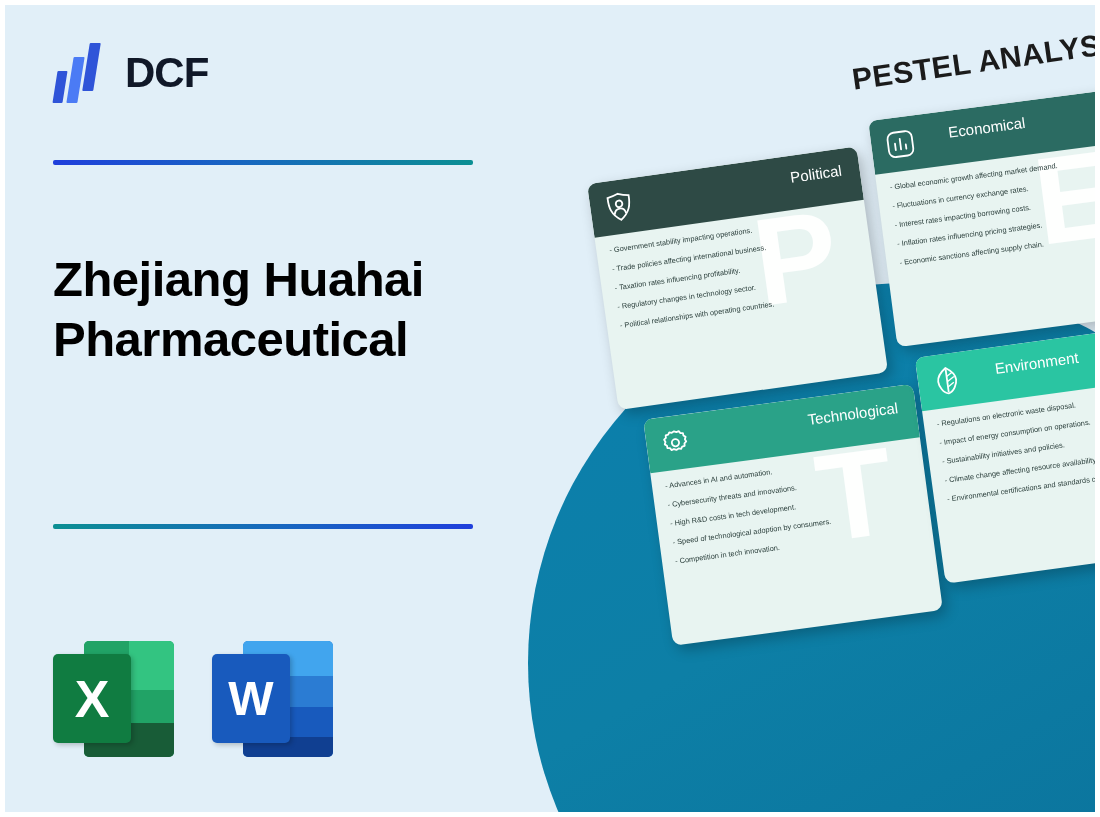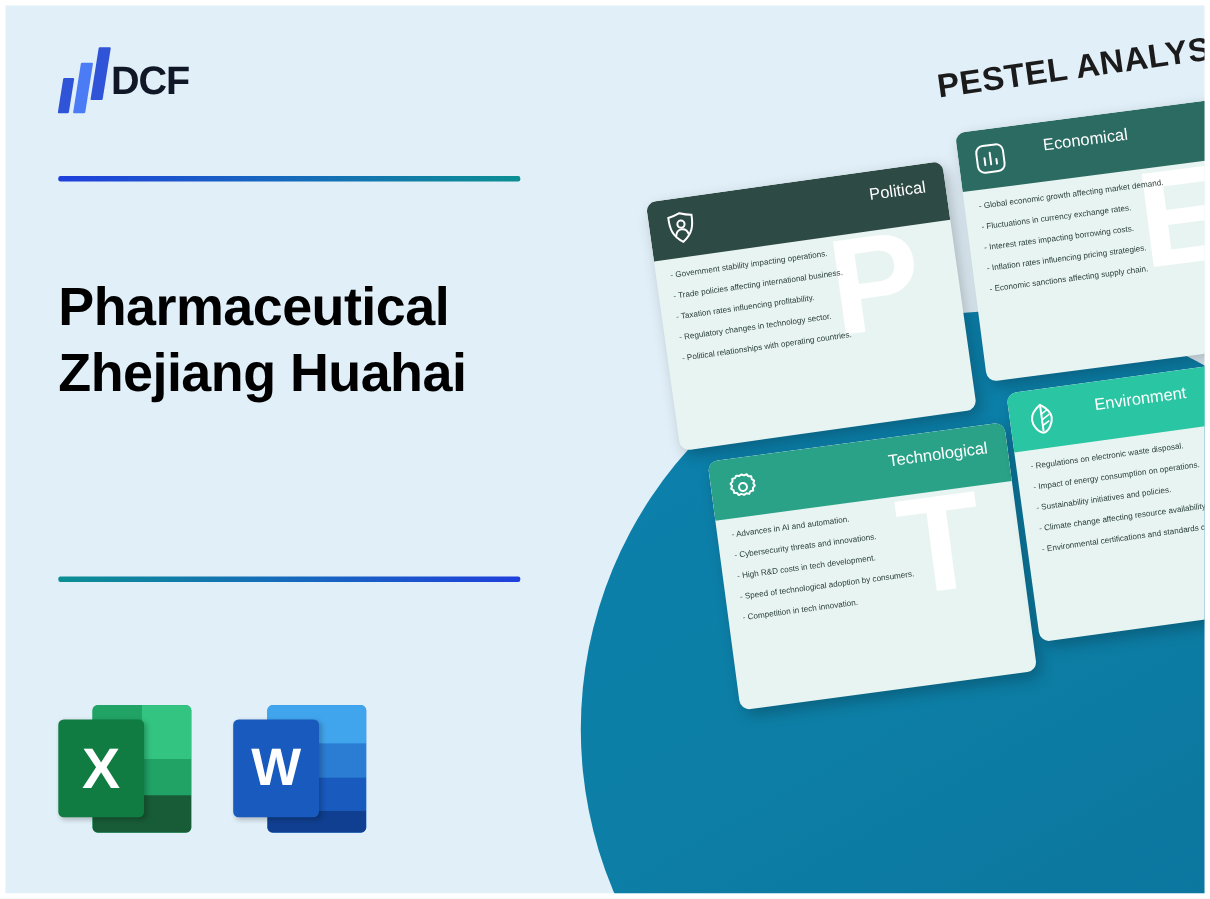--- a/index.html
+++ b/index.html
@@ -17,21 +17,21 @@
 
   
   .left{position:absolute;left:0;top:0;width:520px;height:807px;z-index:30;}
 
   .logo{position:absolute;left:48px;top:38px;display:flex;align-items:center;}
   .logo-mark{position:relative;width:46px;height:60px;}
   .logo-mark i{position:absolute;display:block;transform:skewX(-9deg);border-radius:1px;}
   .bar1{left:2px;  top:28px; width:10px;height:32px;background:#2f54d8;}
   .bar2{left:17px; top:14px; width:11px;height:46px;background:#4b7bf5;}
   .bar3{left:33px; top:0px;  width:11px;height:48px;background:#2f54d8;}
-  .logo-text{font-size:36px;font-weight:700;color:#101828;letter-spacing:-1px;margin-left:2px;line-height:1;}
+  .logo-text{font-size:42px;font-weight:700;color:#101828;letter-spacing:-1px;margin-left:26px;line-height:1;}
 
   .rule{position:absolute;left:48px;width:420px;height:5px;border-radius:2px;}
   .rule-top{top:155px;background:linear-gradient(90deg,#1f3fdc 0%,#1766c0 45%,#0b8f93 100%);}
   .rule-bottom{top:519px;background:linear-gradient(90deg,#0b8f93 0%,#1766c0 55%,#1f3fdc 100%);}
 
   .title{
     position:absolute;left:48px;top:245px;width:440px;
     font-size:49px;font-weight:700;color:#000;line-height:1.22;
     letter-spacing:-0.5px;
   }
@@ -234,22 +234,22 @@
         <i class="bar1"></i>
           <i class="bar2"></i>
           <i class="bar3"></i>
       </span>
       <span class="logo-text">DCF</span>
     </div>
 
     <div class="rule rule-top"></div>
 
     <div class="title">
+      <span class="ln">Zhejiang Huahai</span>
       <span class="ln">Pharmaceutical</span>
-      <span class="ln">Zhejiang Huahai</span>
     </div>
 
     <div class="rule rule-bottom"></div>
 
     <div class="apps">
       <div class="app">
         <div class="xl-page">
           <div class="q xl-q1"></div>
             <div class="q xl-q2"></div>
           <div class="q xl-q3"></div>

